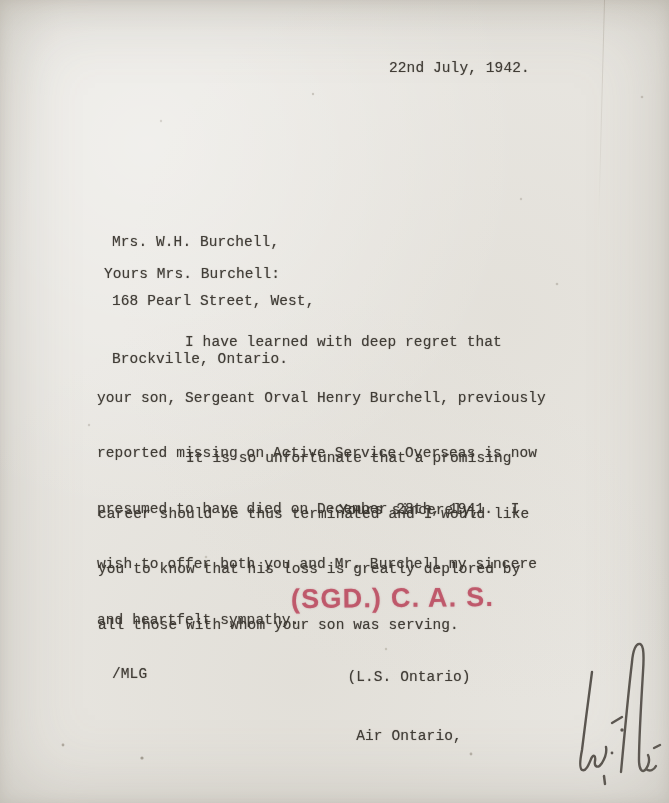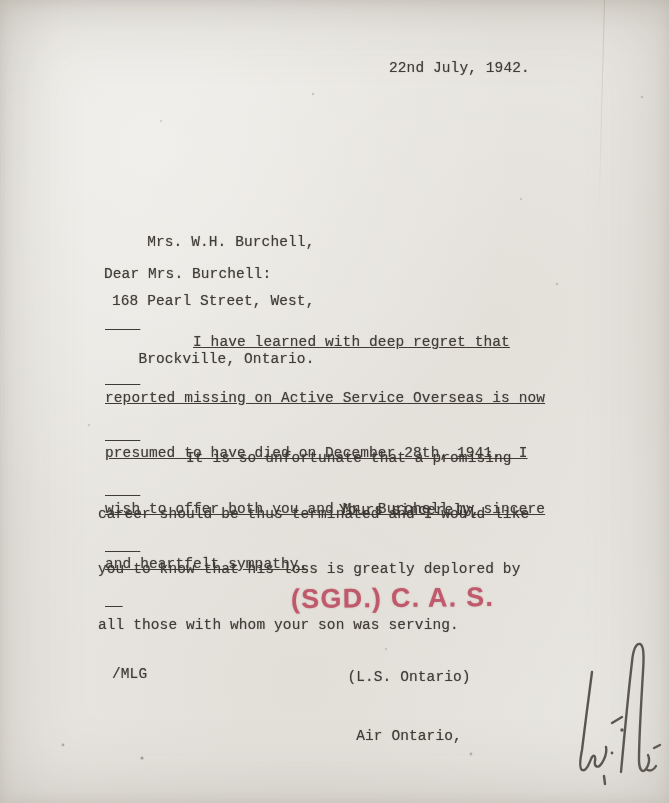--- a/index.html
+++ b/index.html
@@ -99,23 +99,23 @@
   }
 
   .handwritten {
     position: absolute;
     left: 558px;
     top: 620px;
   }
 
   
   .pos-date      { left: 389px; top: 59px;  }
-  .pos-addr      { left: 112px; top: 195px; text-align: right; }
+  .pos-addr      { left: 112px; top: 195px; }
   .pos-salute    { left: 104px; top: 265px; }
-  .pos-para1     { left: 105px;  top: 296px; text-decoration: underline; }
+  .pos-para1     { left: 97px;  top: 296px; }
   .pos-para2     { left: 98px;  top: 412px; }
   .pos-closing   { left: 339px; top: 501px; }
   .pos-sigblock  { left: 296px; top: 629px; }
   .pos-typist    { left: 112px; top: 665px; }
 </style>
 </head>
 <body>
 
 <div class="paper">
 
@@ -123,24 +123,25 @@
   <div class="specks"></div>
 
   <div class="typed pos-date">22nd July, 1942.</div>
 
   <div class="typed addr pos-addr">
     <div class="line">Mrs. W.H. Burchell,</div>
     <div class="line">168 Pearl Street, West,</div>
     <div class="line">Brockville, Ontario.</div>
   </div>
 
-  <div class="typed pos-salute">Dear Mrs. Burchell:</div>
+  <div class="typed pos-salute">Yours Mrs. Burchell:</div>
 
   <div class="typed para pos-para1">
     <div class="indent">I have learned with deep regret that</div>
+    <div>your son, Sergeant Orval Henry Burchell, previously</div>
     <div>reported missing on Active Service Overseas is now</div>
     <div>presumed to have died on December 28th, 1941.  I</div>
     <div>wish to offer both you and Mr. Burchell my sincere</div>
     <div>and heartfelt sympathy.</div>
   </div>
 
   <div class="typed para pos-para2">
     <div class="indent">It is so unfortunate that a promising</div>
     <div>career should be thus terminated and I would like</div>
     <div>you to know that his loss is greatly deplored by</div>

